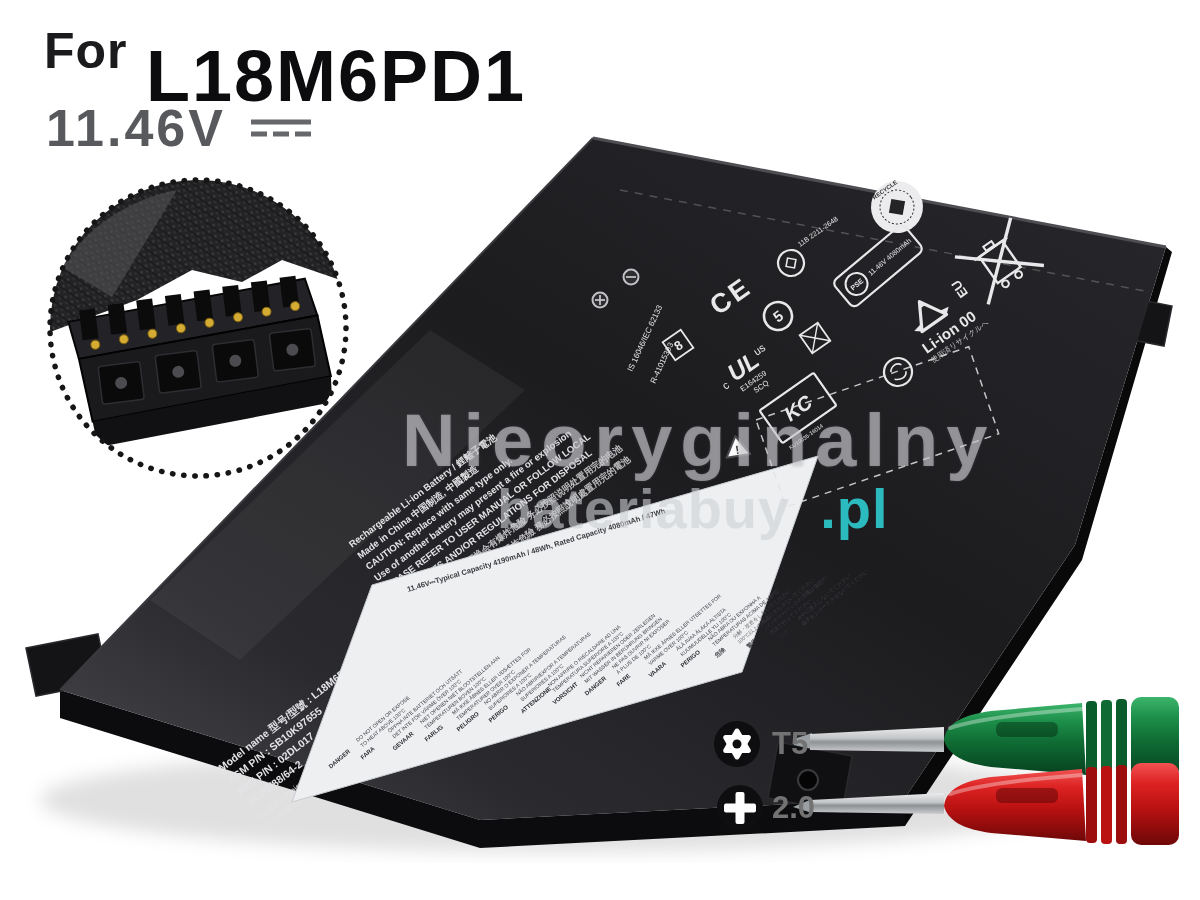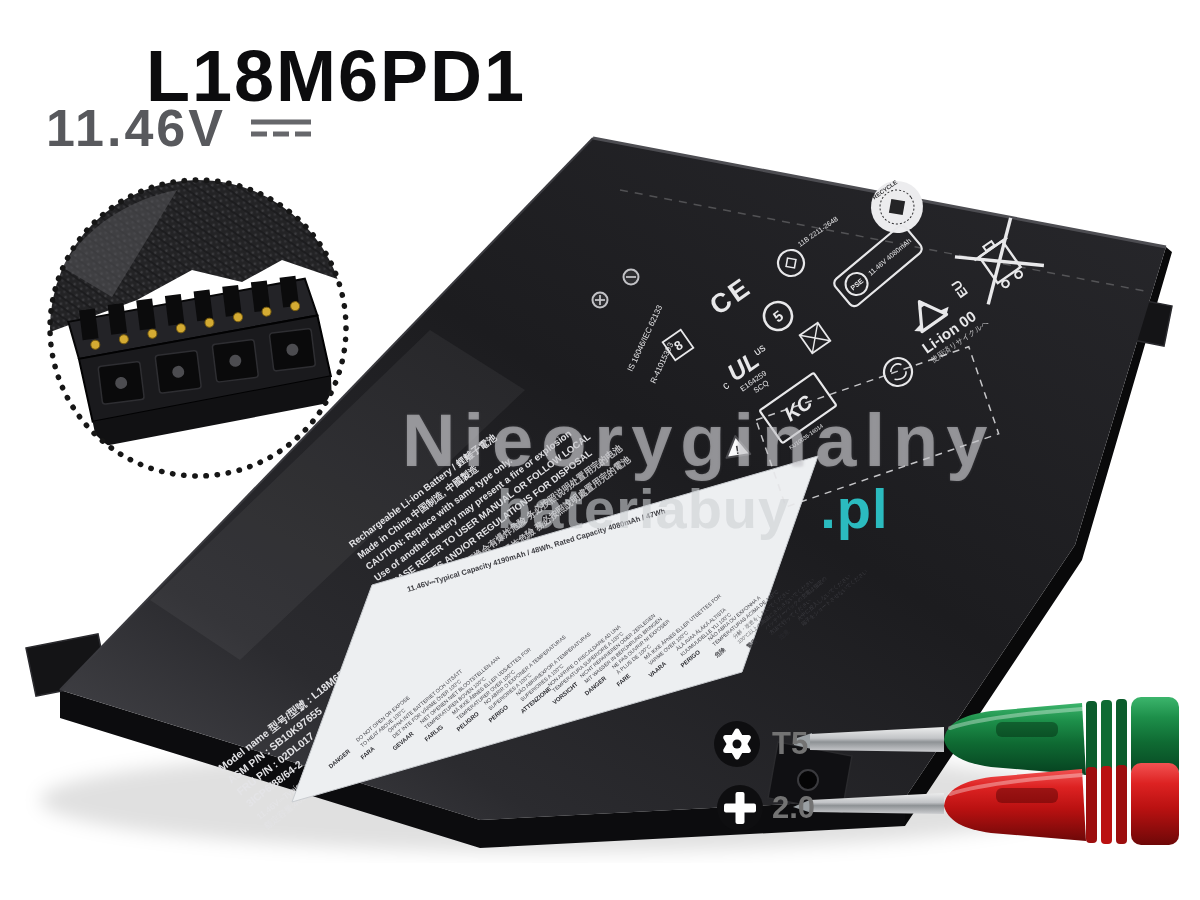--- a/index.html
+++ b/index.html
@@ -333,20 +333,21 @@
             <circle cx="-25" cy="25" r="6"></circle>
             <circle cx="33" cy="21" r="6"></circle>
             <circle cx="91" cy="17" r="6"></circle>
         </g>
         <polygon points="-116,64 126,48 124,74 -114,90" fill="#111113"></polygon>
       </g>
     </g>
     <circle cx="156" cy="156" r="148" fill="none" stroke="#161616" stroke-width="5.5" stroke-dasharray="0.4 10.8" stroke-linecap="round"></circle>
   </svg>
 
+  <div class="abs for-word" style="z-index:4">For</div>
   <div class="abs model-word" style="z-index:4">L18M6PD1</div>
   <div class="abs volt-row" style="z-index:4">
     <span class="volt-txt">11.46V</span>
     <svg width="66" height="28" viewBox="0 0 66 28">
       <line x1="3" y1="8" x2="63" y2="8" stroke="#66676b" stroke-width="5"></line>
       <line x1="3" y1="20" x2="19" y2="20" stroke="#66676b" stroke-width="5"></line>
       <line x1="25" y1="20" x2="41" y2="20" stroke="#66676b" stroke-width="5"></line>
       <line x1="47" y1="20" x2="63" y2="20" stroke="#66676b" stroke-width="5"></line>
     </svg>
   </div>

